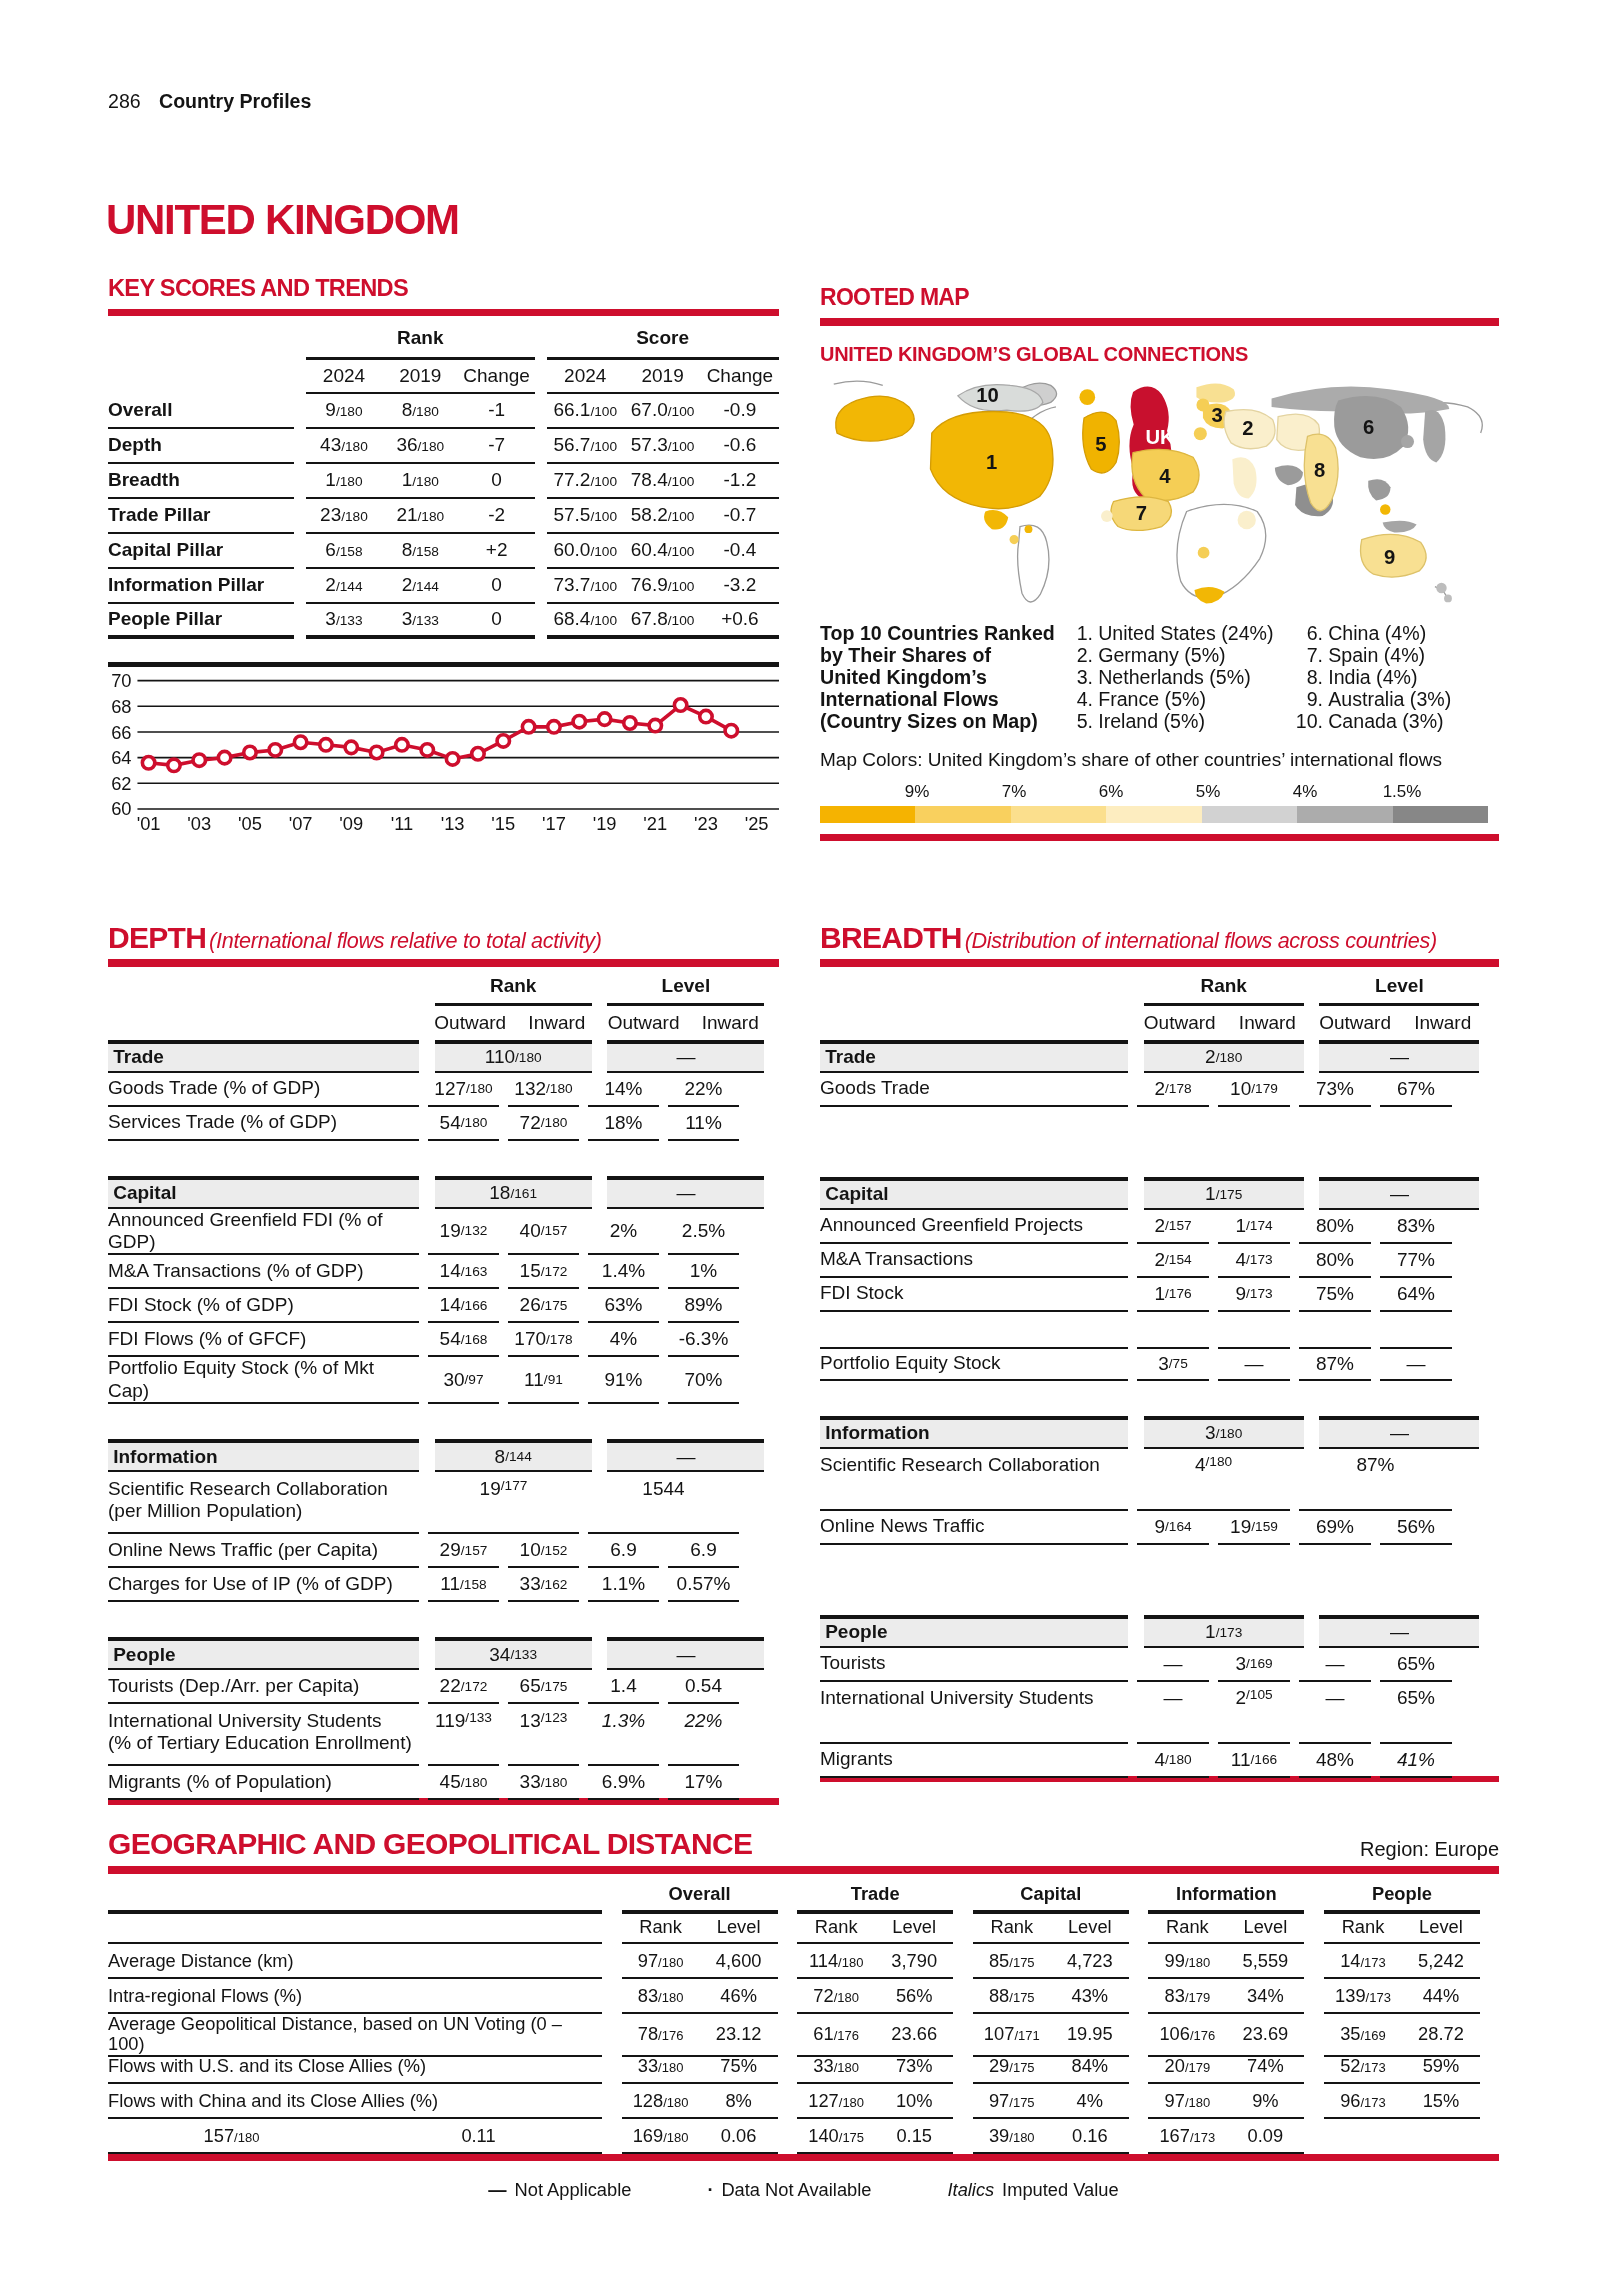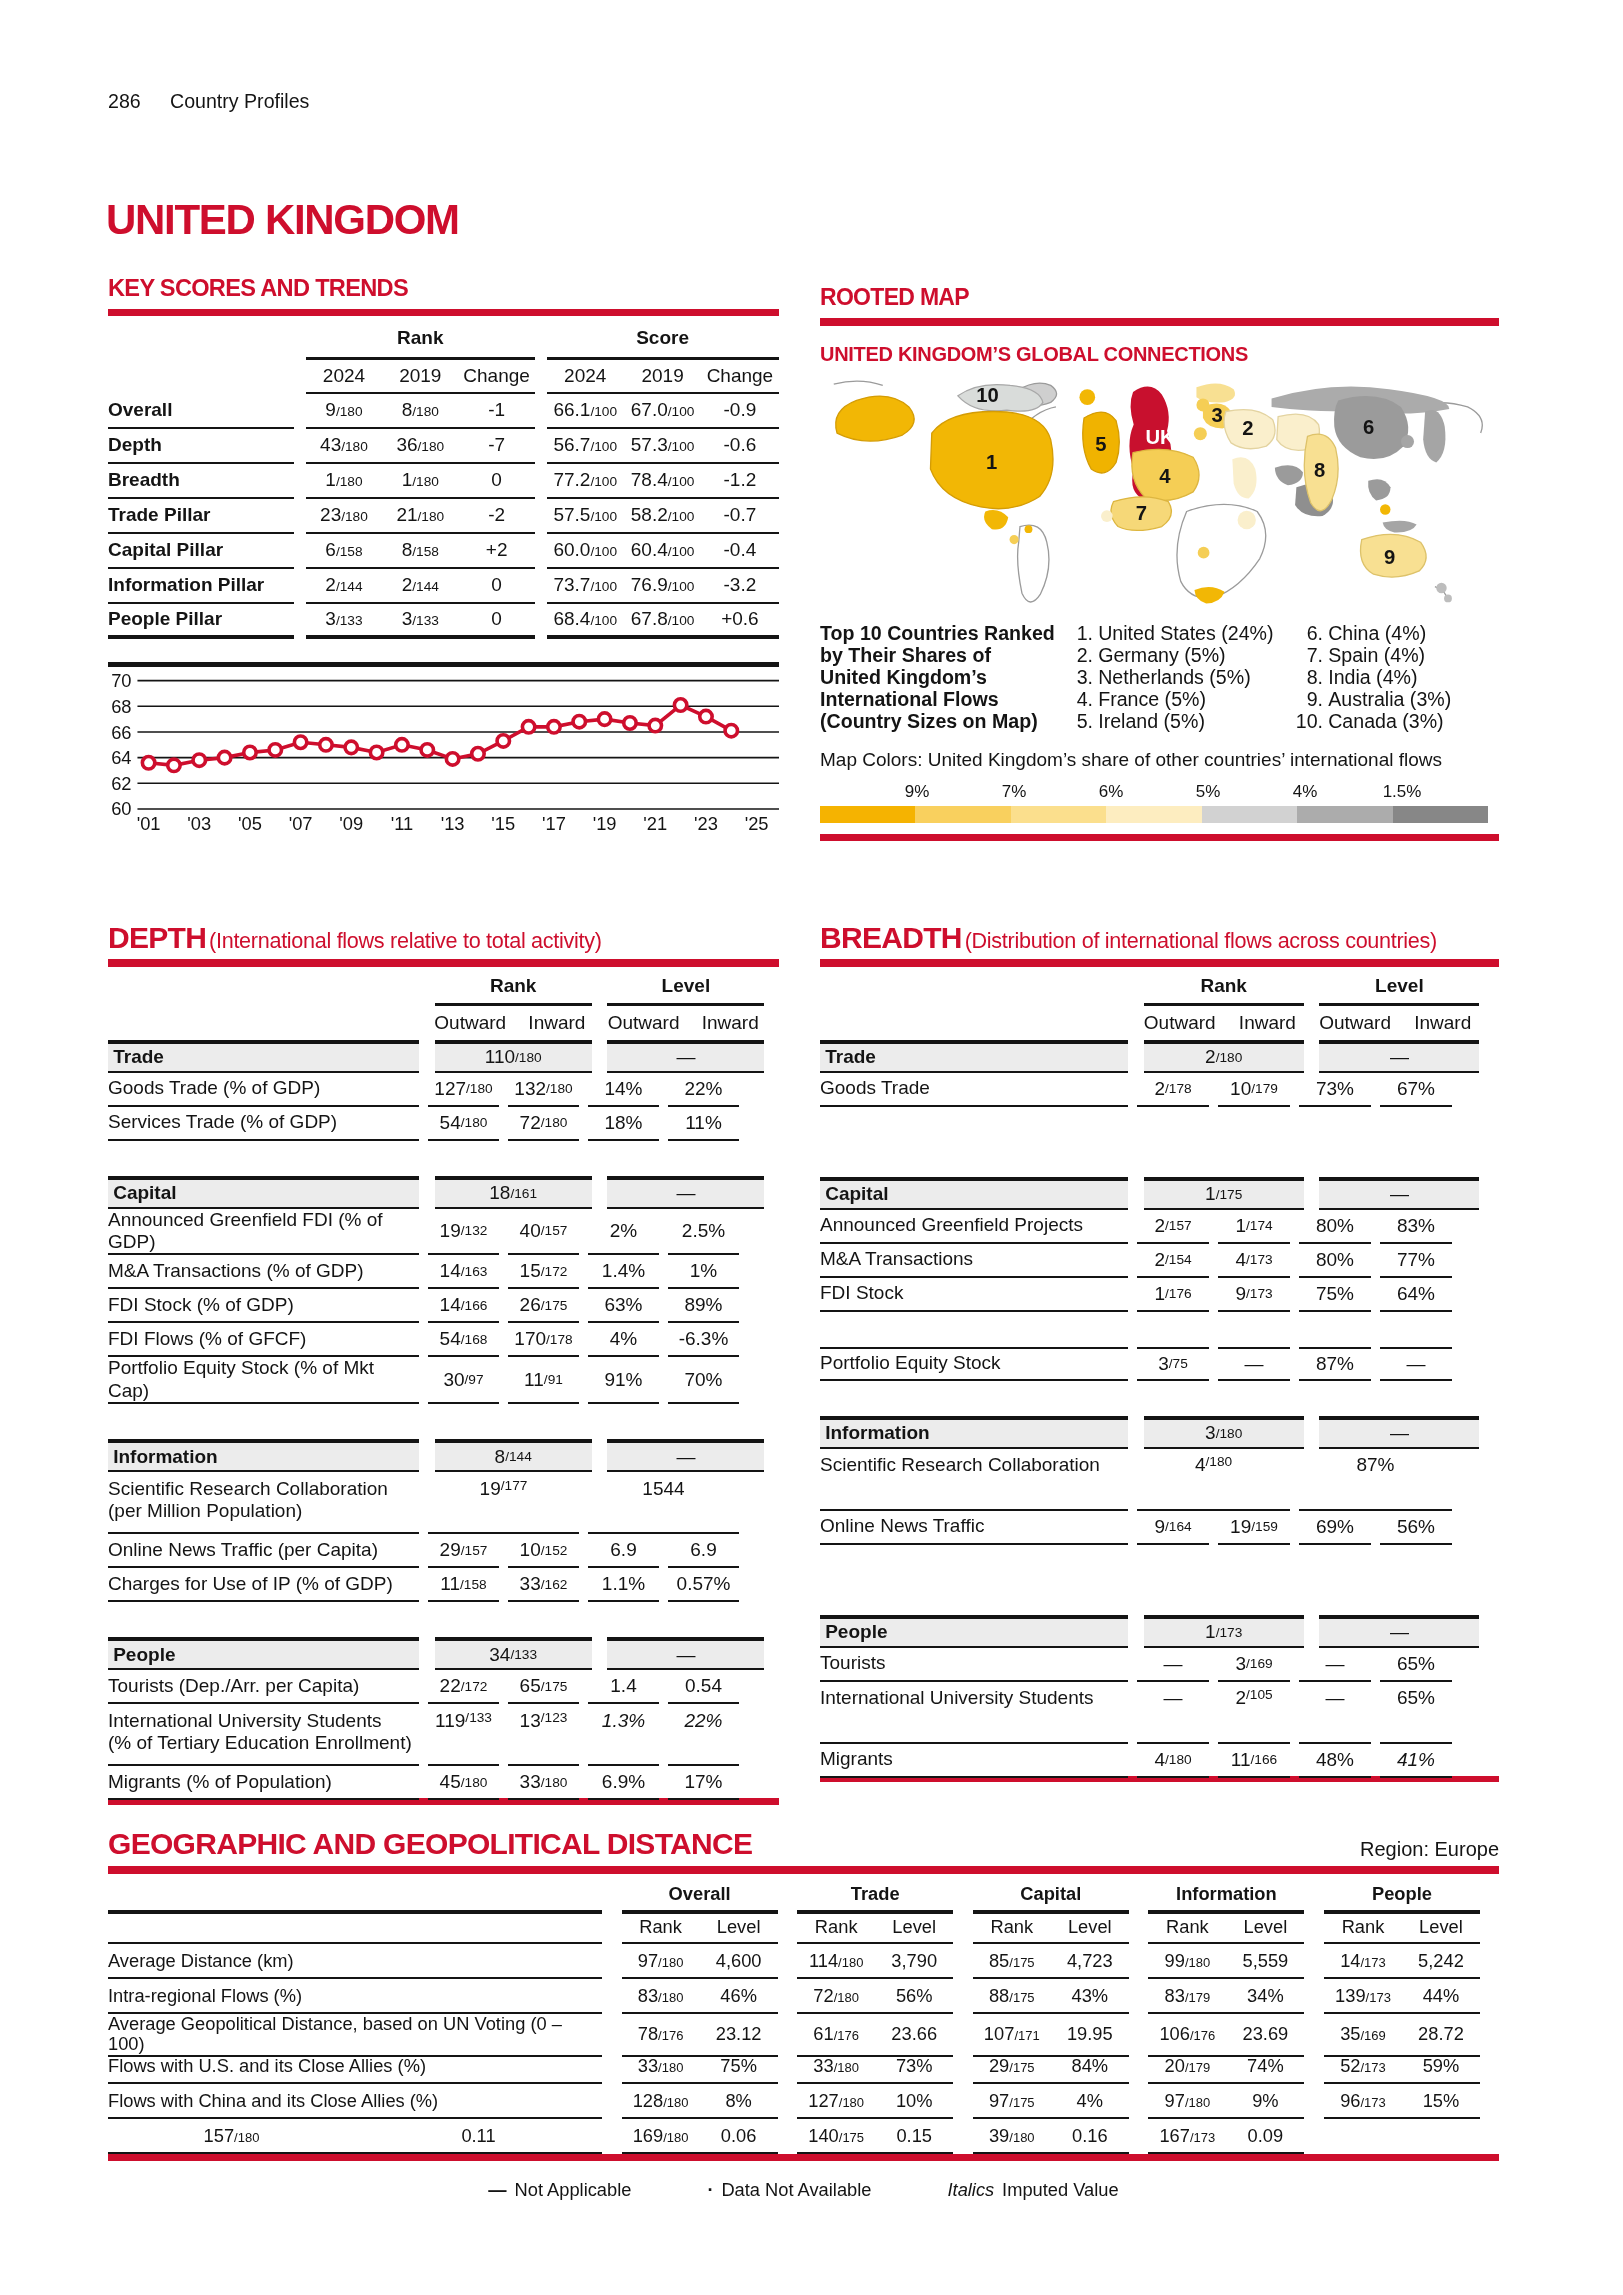--- a/index.html
+++ b/index.html
@@ -10,28 +10,28 @@
   *{margin:0;padding:0;box-sizing:border-box;}
   html,body{background:#888;}
   body{font-family:"Liberation Sans","DejaVu Sans",sans-serif;color:var(--ink);}
   .page{position:relative;width:1623px;height:2295px;background:#fff;overflow:hidden;}
 
   
   .red-bar{height:7.9px;background:var(--red);}
   .black-rule{height:4.6px;background:var(--ink);}
   .sec-head{color:var(--red);font-weight:bold;font-size:23.6px;letter-spacing:-0.7px;}
   .pillar-head .big{color:var(--red);font-weight:bold;font-size:30px;letter-spacing:-0.7px;}
-  .pillar-head .sub{color:var(--red);font-size:21.6px;font-weight:normal;letter-spacing:-0.3px;}
+  .pillar-head .sub{color:var(--red);font-size:21.6px;font-weight:normal;letter-spacing:-0.3px;font-style:italic;}
   .vd{font-size:13.7px;}
   .it{font-style:italic;}
 
   
   .page-header{position:absolute;left:108px;top:90px;font-size:19.6px;}
   .page-header .pagenum{font-weight:normal;margin-right:18.3px;}
-  .page-header .pagesec{font-weight:normal;margin-left:11px;}
+  .page-header .pagesec{font-weight:bold;}
   .h1{position:absolute;left:106px;top:196px;font-size:42px;font-weight:bold;color:var(--red);letter-spacing:-1.3px;}
 
   
   #key-block{position:absolute;left:108px;top:275px;width:671px;}
   #trend-block{position:absolute;left:108px;top:662px;width:671px;}
   #depth-block{position:absolute;left:108px;top:921px;width:671px;}
   #map-block{position:absolute;left:820px;top:275px;width:679px;}
   #breadth-block{position:absolute;left:820px;top:921px;width:679px;}
   #geo-block{position:absolute;left:108px;top:1827px;width:1391px;}
   #footer{position:absolute;left:108px;top:2179px;width:1391px;text-align:center;font-size:18.3px;}

